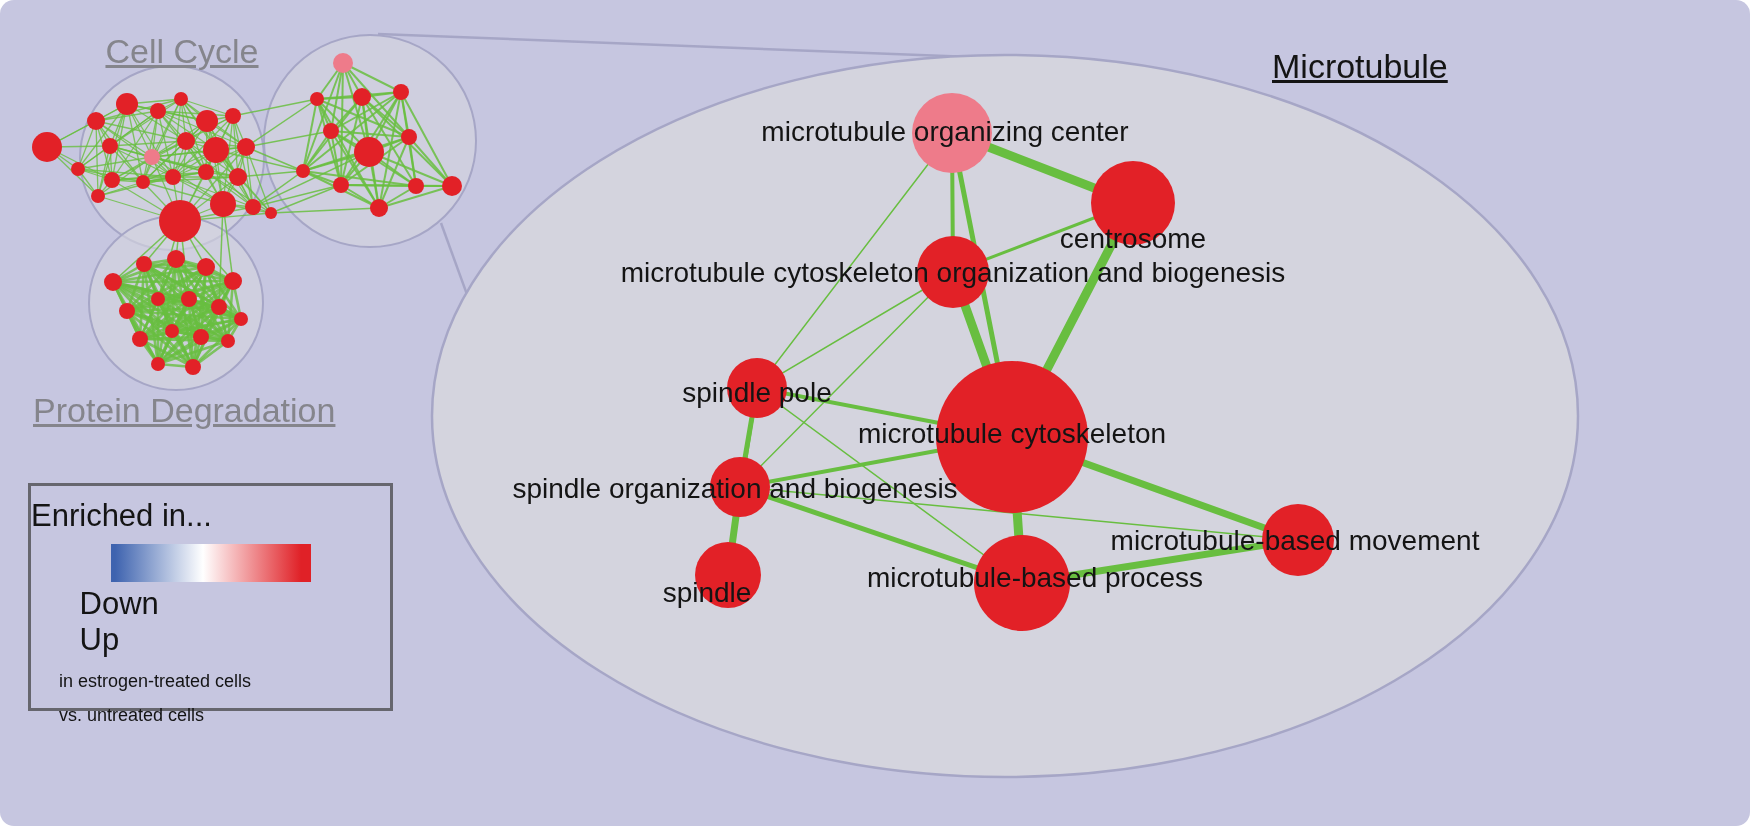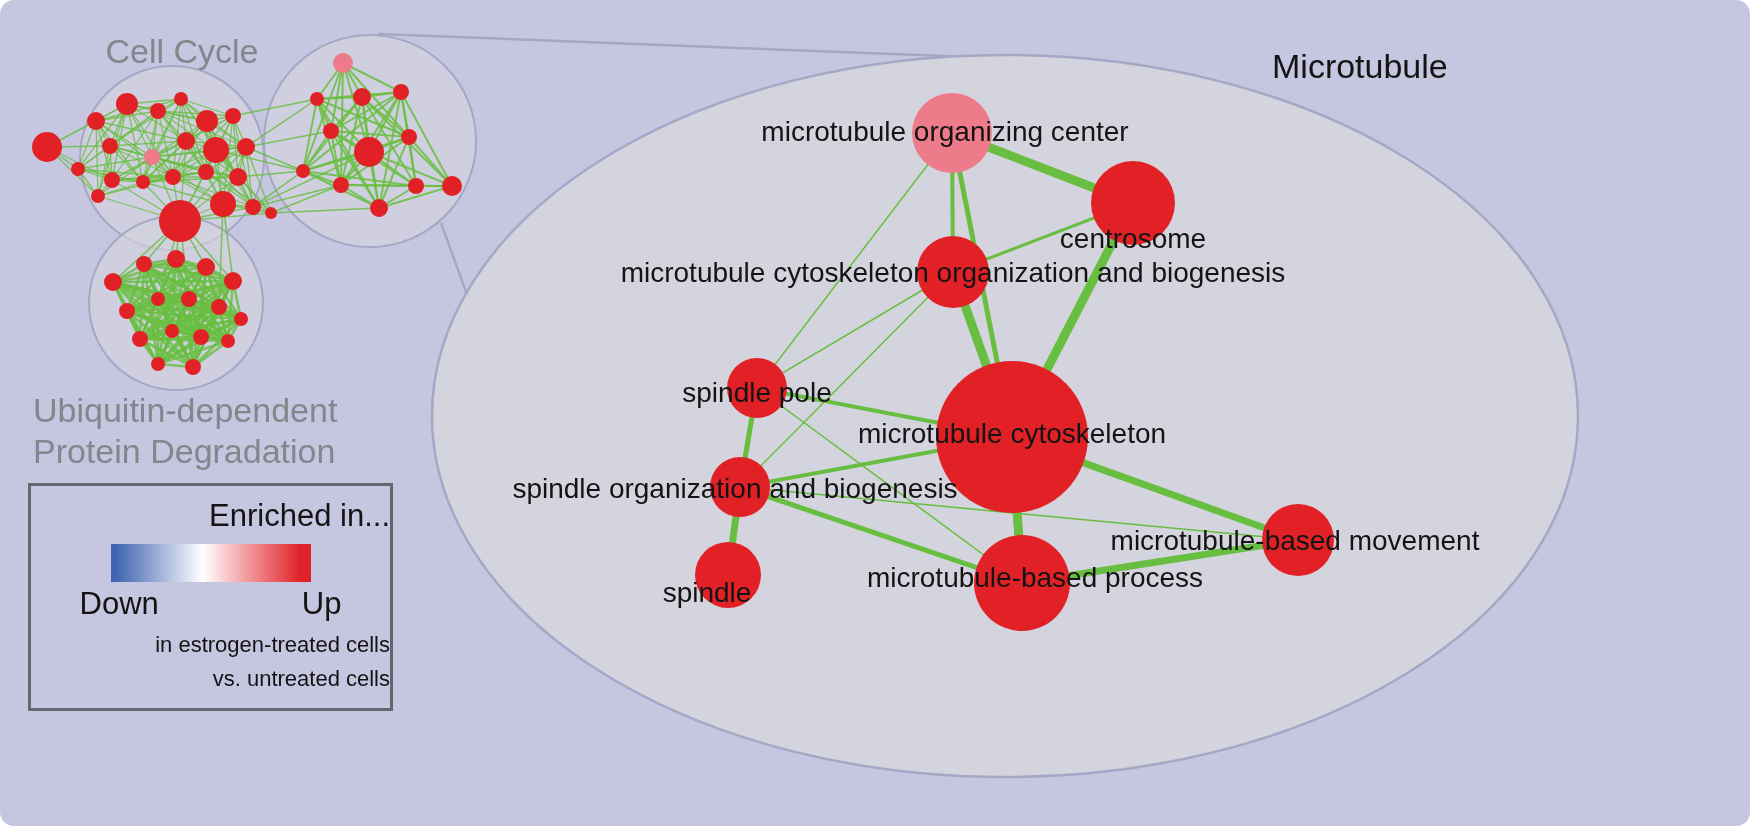--- a/index.html
+++ b/index.html
@@ -3,33 +3,33 @@
 <meta charset="utf-8">
 <style>
   html,body { margin:0; padding:0; background:#ffffff; font-family:"Liberation Sans","DejaVu Sans",sans-serif; }
   .canvas {
     position:relative; width:1750px; height:826px;
     border-radius:14px; overflow:hidden;
   }
   .canvas svg { position:absolute; left:0; top:0; }
   svg text { font-size:28px; font-family:"Liberation Sans","DejaVu Sans",sans-serif; }
   .overlay { position:absolute; white-space:nowrap; }
-  .cluster-label { font-size:34px; color:#85858c; }
+  .cluster-label { font-size:34px; color:#85858c;text-decoration:underline; }
   .cluster-label.black { color:#141414; }
   .cc-label   { left:82px;  top:32px;  width:200px; text-align:center; }
   .mt-label   { left:1272px; top:46px; width:225px; text-align:left; line-height:41px; }
   .ub-label   { left:33px;  top:390px; text-align:left; line-height:41px; }
   .legend {
     position:absolute; left:28px; top:483px; width:365px; height:228px;
-    border:3px solid #8b5cf6; box-sizing:border-box; text-align:right;
+    border:3px solid #8b5cf6; box-sizing:border-box; text-align:left;
   }
   .legend-title { font-size:31px; color:#141414; margin-top:12px; }
   .legend-gradient { width:200px; height:38px; margin:10px auto 0 auto; }
-  .legend-ends { width:262px; margin:4px auto 0 auto; display:flex; justify-content:space-between; font-size:31px; color:#141414; }
-  .legend-caption { font-size:22px; color:#141414; line-height:34px; margin-top:6px;padding-left:28px; }
+  .legend-ends { width:262px; margin:4px auto 0 auto; display:flex; justify-content:space-between; font-size:31px; color:#141414;flex-direction:column; }
+  .legend-caption { font-size:18px; color:#141414; line-height:34px; margin-top:6px;padding-left:28px; }
 </style>
 </head>
 <body>
 
 <div class="canvas" id="canvas" style="background: rgb(198, 198, 224);">
 
   <svg id="net" width="1750" height="826" viewBox="0 0 1750 826">
       <line x1="378" y1="34" x2="1100" y2="62" stroke="#a6a6c6" stroke-width="2.5"></line>
       <line x1="441" y1="223" x2="600" y2="660" stroke="#a6a6c6" stroke-width="2.5"></line>
       <ellipse cx="1005" cy="416" rx="573" ry="361" fill="#d4d4de" stroke="#a6a6c6" stroke-width="2.5"></ellipse>
@@ -481,21 +481,20 @@
       <text x="1295" y="540" text-anchor="middle" dominant-baseline="central" fill="#141414">microtubule-based movement</text>
     </svg>
 
   <div class="overlay cluster-label cc-label">Cell Cycle</div>
 
   <div class="overlay cluster-label black mt-label">
     <div>Microtubule</div>
   </div>
 
   <div class="overlay cluster-label ub-label">
-    <div>Ubiquitin-dependent</div>
     <div>Protein Degradation</div>
   </div>
 
   <div class="legend" style="border-color: rgb(102, 102, 110);">
     <div class="legend-title">Enriched in...</div>
     <div class="legend-gradient" id="legend-gradient" style="background: linear-gradient(90deg, rgb(62, 99, 175) 2%, rgb(255, 255, 255) 46%, rgb(224, 33, 39) 95%);"></div>
     <div class="legend-ends">
       <span>Down</span>
       <span>Up</span>
     </div>

